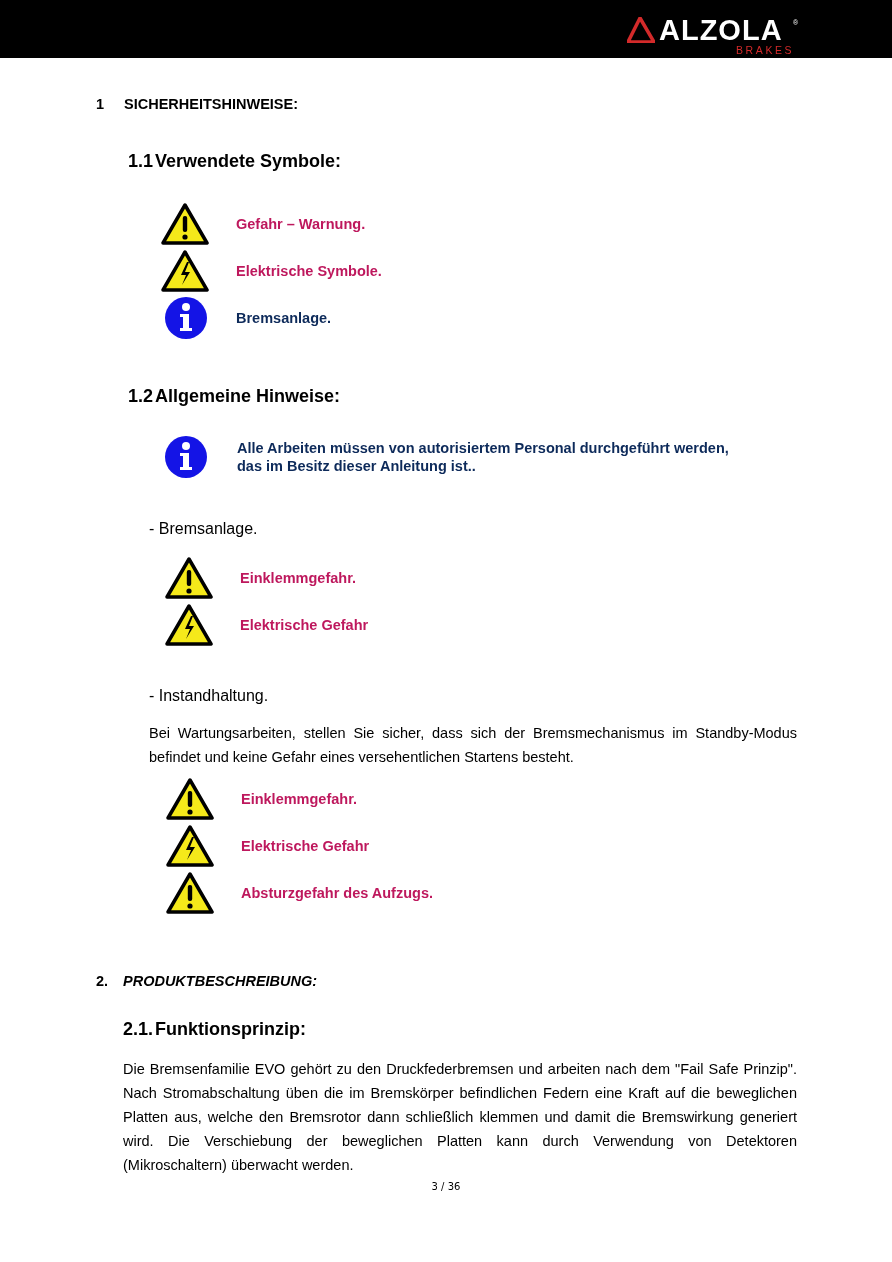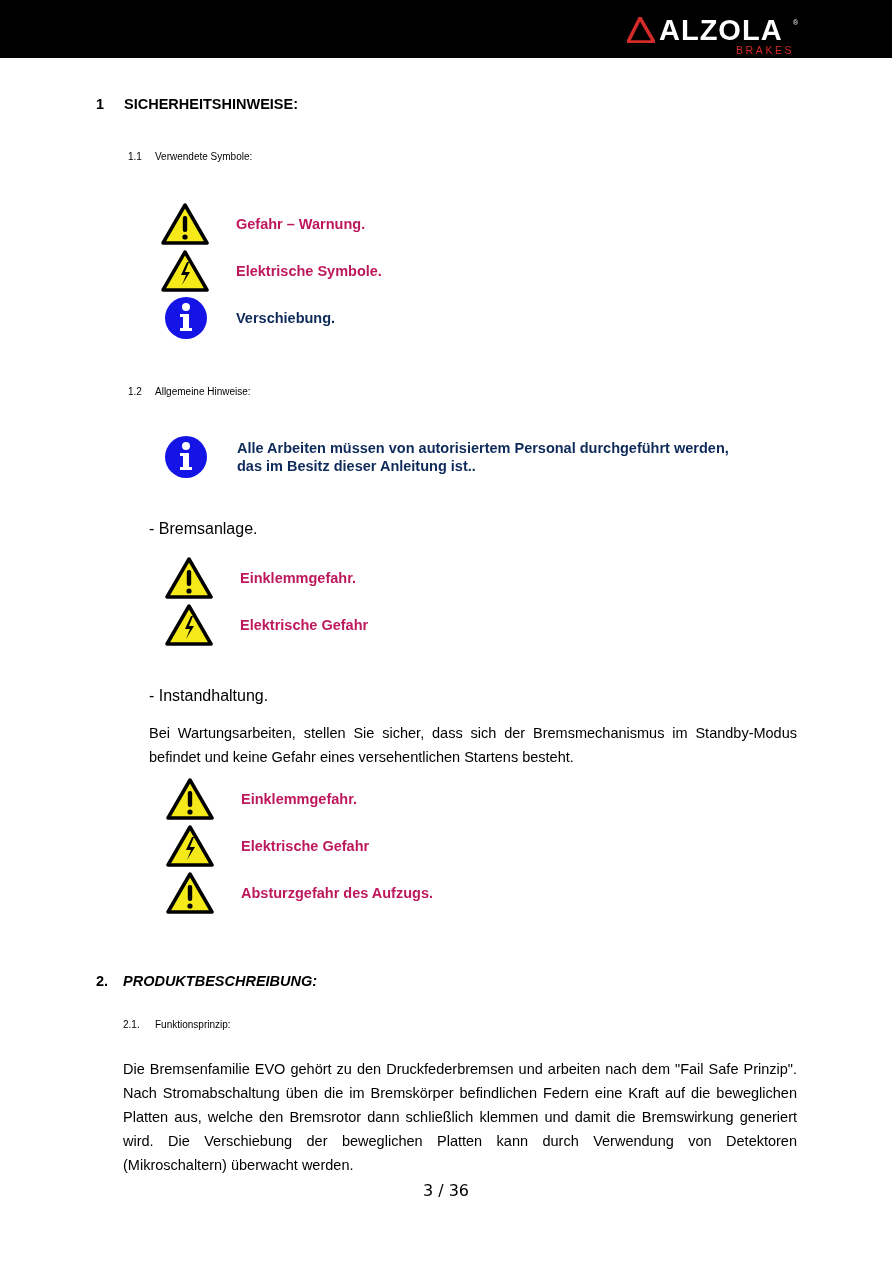--- a/index.html
+++ b/index.html
@@ -18,31 +18,31 @@
     letter-spacing: 1px; white-space: nowrap;
   }
   .logo-reg { position: absolute; left: 166px; top: 2px; color: #fff; font-size: 7px; }
   .logo-sub {
     position: absolute; left: 109px; top: 27px; color: #d32a2a;
     font-size: 10.5px; letter-spacing: 2.6px; white-space: nowrap;
   }
 
   .abs { position: absolute; white-space: nowrap; }
   .h1 { font-weight: bold; font-size: 14.5px; }
-  .h2 { font-weight: normal; font-size: 10px; }
+  .h2 { font-weight: bold; font-size: 18px; }
   .red { color: #be185d; font-weight: bold; font-size: 14.5px; }
   .navy { color: #0d2a5a; font-weight: bold; font-size: 14.5px; }
   .body-txt { font-size: 16px; }
   .para {
     position: absolute; font-size: 14.5px; line-height: 24px; text-align: justify;
     text-align-last: left; white-space: normal;
   }
   .icon { position: absolute; width: 48px; height: 44px; }
   .info-icon { position: absolute; width: 44px; height: 44px; }
-  .page-num { position: absolute; left: 0; width: 892px; top: 1181px; text-align: center; font-size: 16px; font-family: "DejaVu Sans", sans-serif; }
+  .page-num { position: absolute; left: 0; width: 892px; top: 1181px; text-align: center; font-size: 10px; font-family: "DejaVu Sans", sans-serif; }
 </style>
 </head>
 <body>
 
 <svg width="0" height="0" style="position:absolute">
   <defs>
     <g id="sym-warn">
       <path d="M24 3 L46 41 L2 41 Z" fill="#f5e91a" stroke="#000" stroke-width="3.5" stroke-linejoin="round"></path>
       <rect x="21.8" y="14" width="4.4" height="16" rx="2" fill="#000"></rect>
       <circle cx="24" cy="35" r="2.6" fill="#000"></circle>
@@ -83,21 +83,21 @@
 <span class="abs red" style="left:236px; top:216px;">Gefahr – Warnung.</span>
 
 <svg class="icon" style="left:161px; top:249px;" viewBox="0 0 48 44">
     <use href="#sym-elec"></use>
   </svg>
 <span class="abs red" style="left:236px; top:263px;">Elektrische Symbole.</span>
 
 <svg class="info-icon" style="left:164px; top:296px;" viewBox="0 0 44 44">
     <use href="#sym-info"></use>
   </svg>
-<span class="abs navy" style="left:236px; top:310px;">Verschiebung.</span>
+<span class="abs navy" style="left:236px; top:310px;">Bremsanlage.</span>
 
 <span class="abs h2" style="left:128px; top:386px;">1.2</span>
 <span class="abs h2" style="left:155px; top:386px;">Allgemeine Hinweise:</span>
 
 <svg class="info-icon" style="left:164px; top:435px;" viewBox="0 0 44 44">
     <use href="#sym-info"></use>
   </svg>
 <span class="abs navy" style="left:237px; top:440px;">Alle Arbeiten müssen von autorisiertem Personal durchgeführt werden,</span>
 <span class="abs navy" style="left:237px; top:458px;">das im Besitz dieser Anleitung ist..</span>
 

